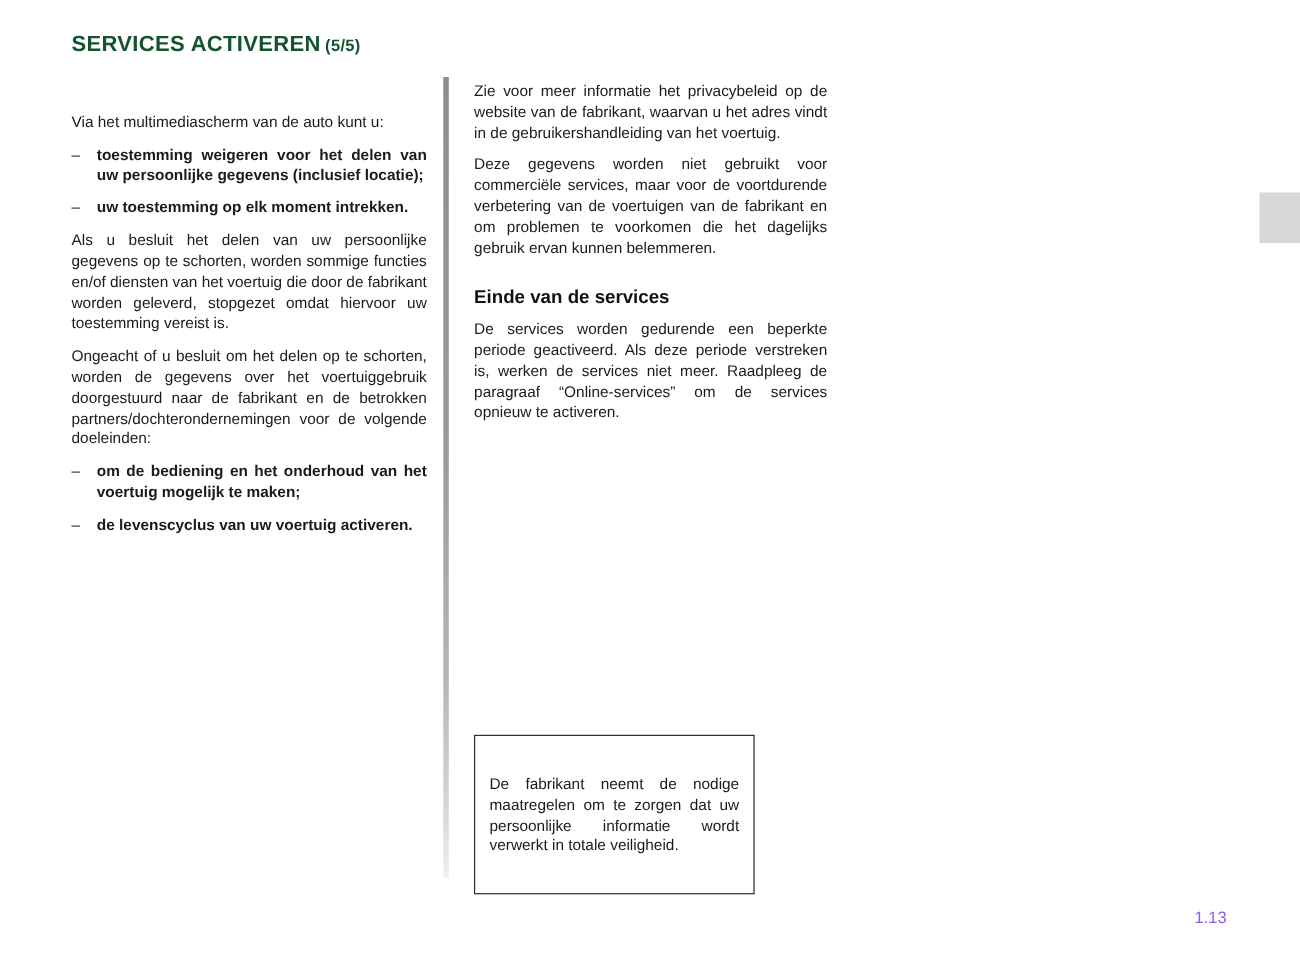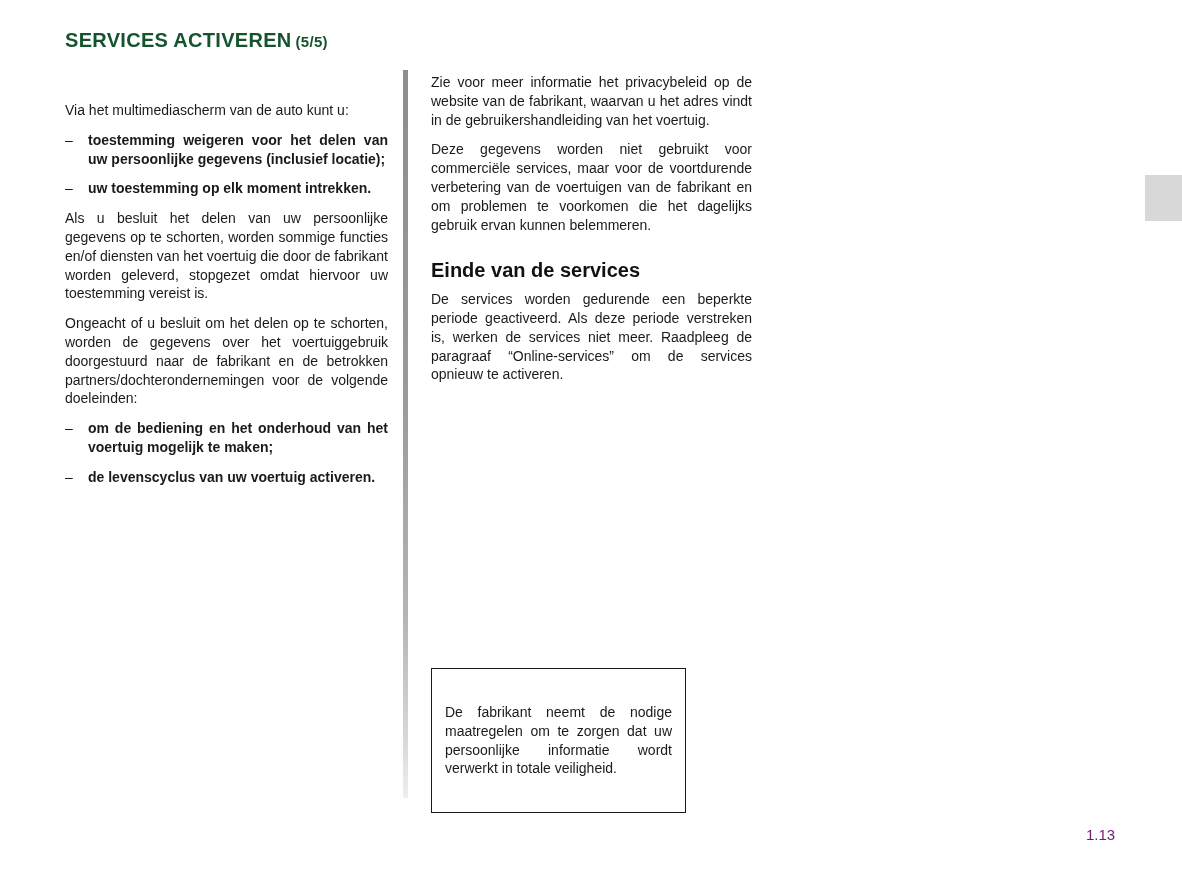--- a/index.html
+++ b/index.html
@@ -50,21 +50,21 @@
     flex: none;
     width: 23px;
   }
   .dash-text {
     flex: 1;
     text-align: justify;
     font-weight: bold;
   }
 
   .subheading {
-    font-size: 20px;
+    font-size: 17px;
     font-weight: bold;
     text-align: left;
     margin-top: 27px;
     margin-bottom: 10px;
     color: #111;
   }
 
   .divider {
     position: absolute;
     left: 403px;
@@ -97,21 +97,21 @@
     width: 37px;
     height: 46px;
     background: #d8d8d8;
   }
 
   .page-number {
     position: absolute;
     left: 1086px;
     top: 826px;
     font-size: 15px;
-    color: #701a75;
+    color: #8b5cf6;
   }
 </style>
 </head>
 <body>
 
 <div class="page">
 
   <h1 class="title">
     <span>SERVICES ACTIVEREN</span><span class="title-suffix">(5/5)</span>
   </h1>

